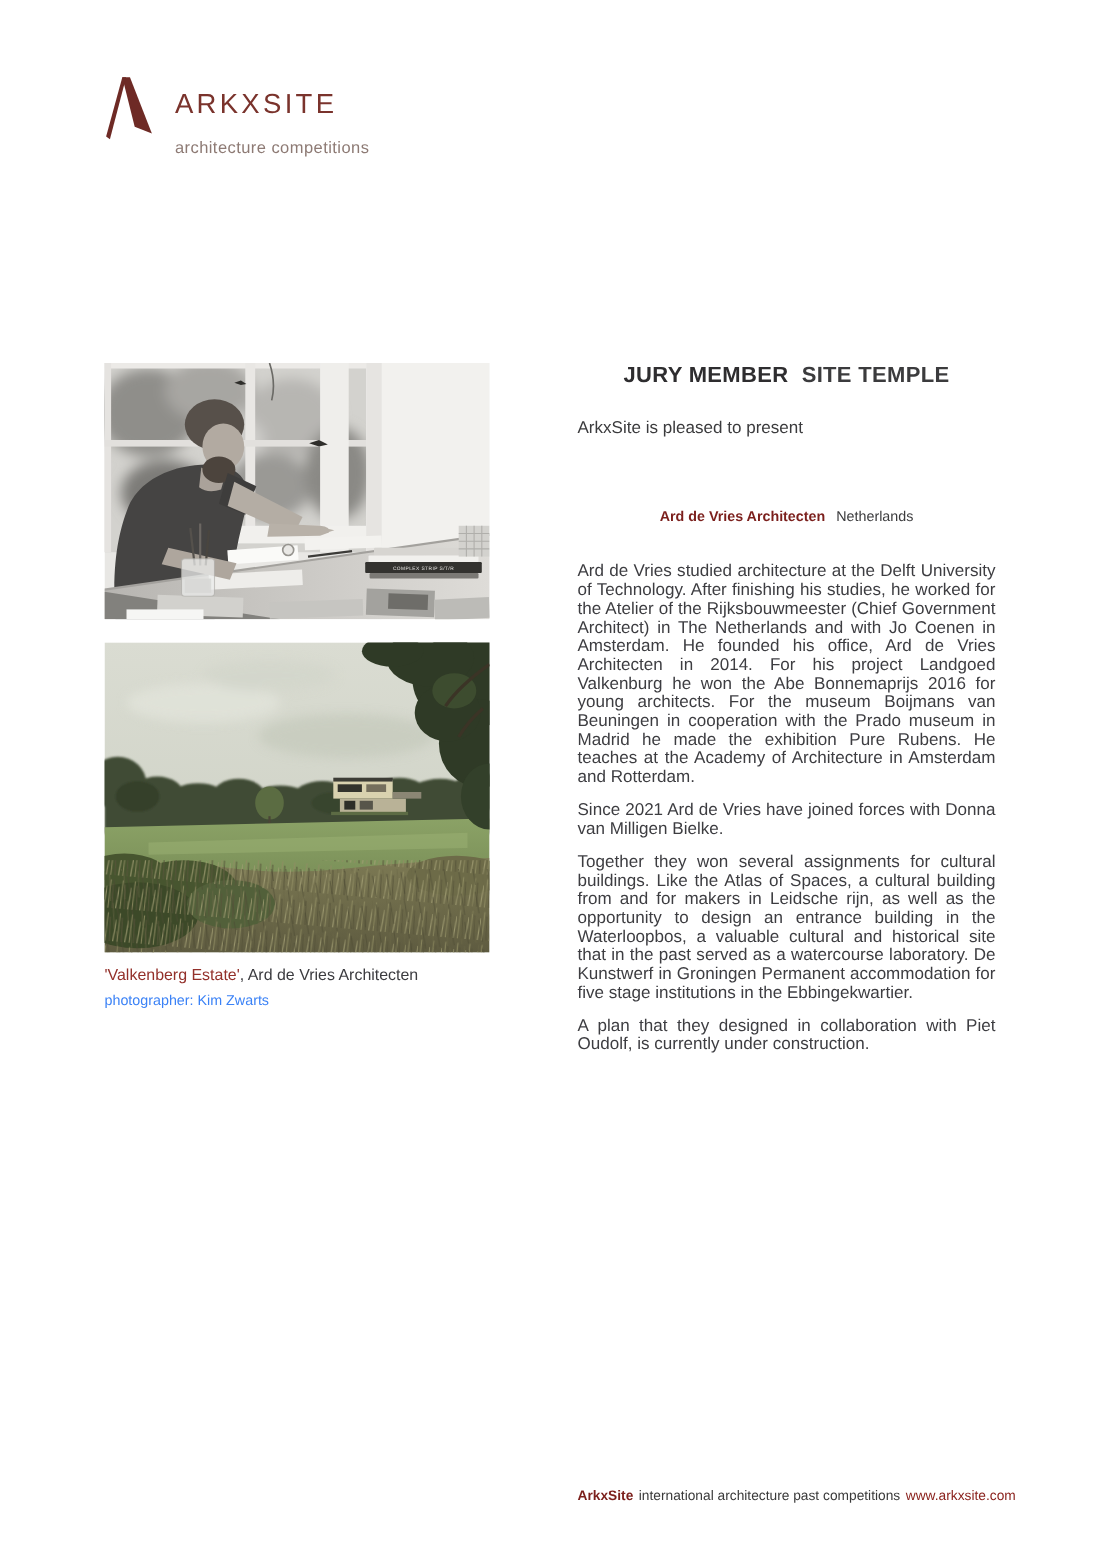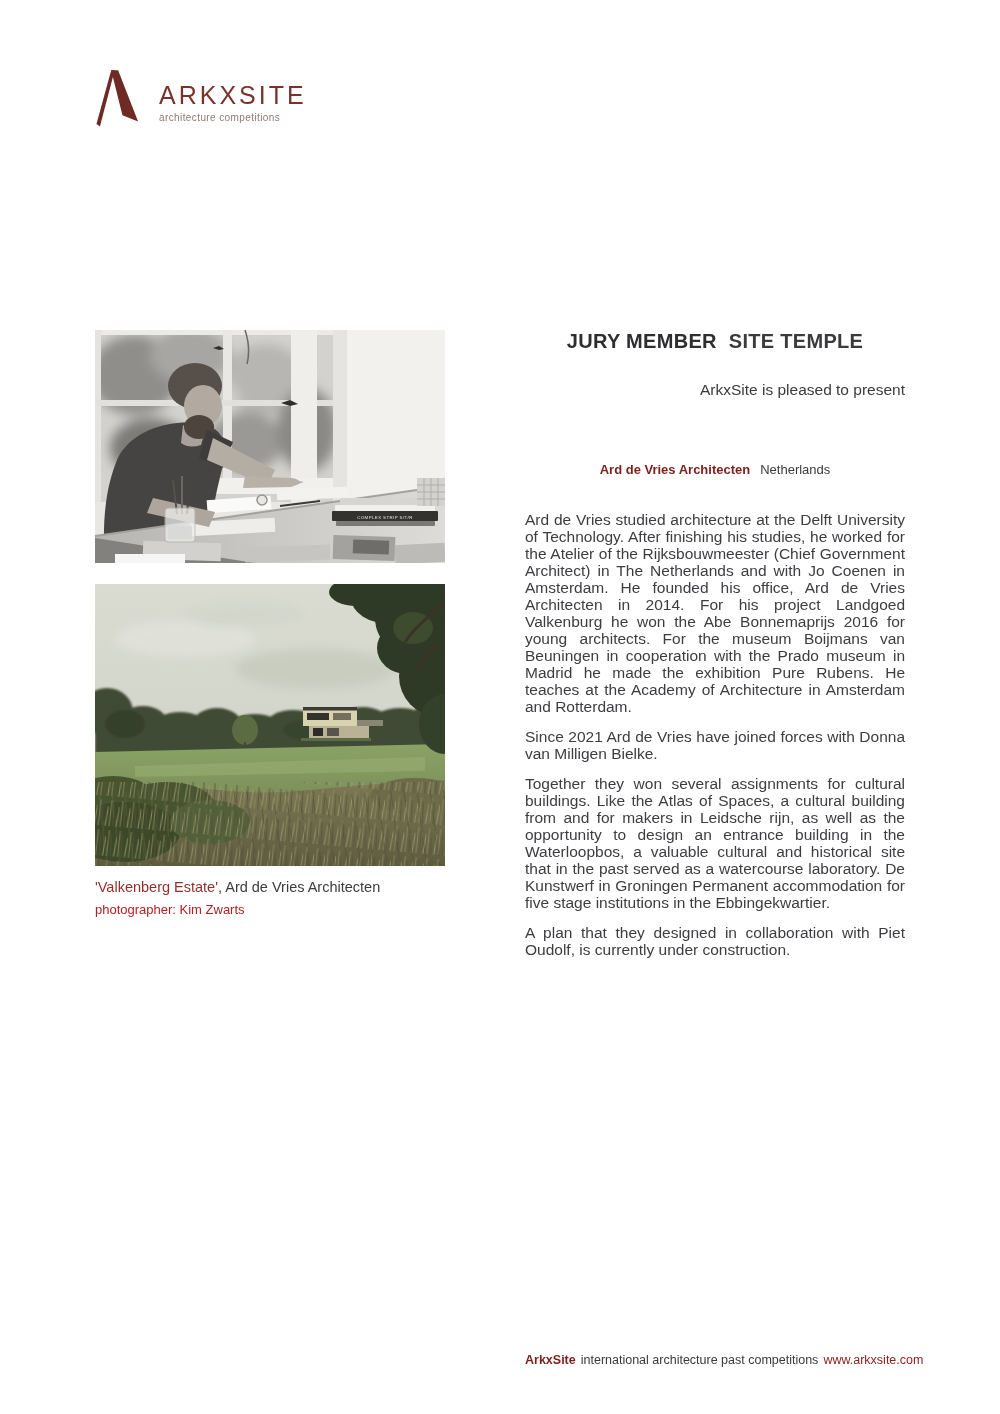--- a/index.html
+++ b/index.html
@@ -6,38 +6,38 @@
   .page {
     position:relative; width:1000px; height:1414px; background:#ffffff;
     font-family:"Liberation Sans", sans-serif; overflow:hidden;
   }
 
   
   .logo { position:absolute; left:93px; top:66px; display:flex; }
   .logo-mark { width:52px; height:64px; }
   .logo-text { margin-left:14px; padding-top:17px; }
   .brand { font-size:25px; font-weight:400; letter-spacing:3px; color:#7a332c; line-height:1; }
-  .tagline { font-size:10px; color:#8d7a74; letter-spacing:0.4px; margin-top:4px; }
+  .tagline { font-size:15px; color:#8d7a74; letter-spacing:0.4px; margin-top:18px; }
 
   
   .left-col { position:absolute; left:95px; top:330px; width:319px; }
   .photo { display:block; width:350px; }
   .photo-1 { height:233px; }
   .photo-2 { height:282px; margin-top:21px; }
   .caption { margin:13px 0 0; font-size:14.5px; color:#3c3c40; }
   .cap-title { color:#93302a; }
-  .photographer { margin:7px 0 0; font-size:13px; color:#b91c1c; }
+  .photographer { margin:7px 0 0; font-size:13px; color:#3b82f6; }
 
   
   .right-col { position:absolute; left:525px; top:330px; width:380px; }
   .headline { margin:0; text-align:center; font-size:20px; font-weight:700;
               color:#2e2d2f; letter-spacing:0.3px; white-space:nowrap; }
   .h-reg { font-weight:700; color:#3b3b3d; margin-left:12px; }
   .intro { position:absolute; top:51px; left:0; width:100%; margin:0;
-           text-align:right; font-size:15.5px; color:#3b3b3d; }
+           text-align:left; font-size:15.5px; color:#3b3b3d; }
   .jury-line { position:absolute; top:132px; left:0; width:100%; margin:0;
                text-align:center; font-size:13px; }
   .jury-name { color:#7b1f1c; font-weight:700; }
   .jury-country { color:#3b3b3d; margin-left:10px; }
   .article { position:absolute; top:181px; left:0; width:380px;
              font-size:15.5px; line-height:17px; color:#3d3d41;
              text-align:justify; text-align-last:left; }
   .article p { margin:0 0 13px; }
 
   

